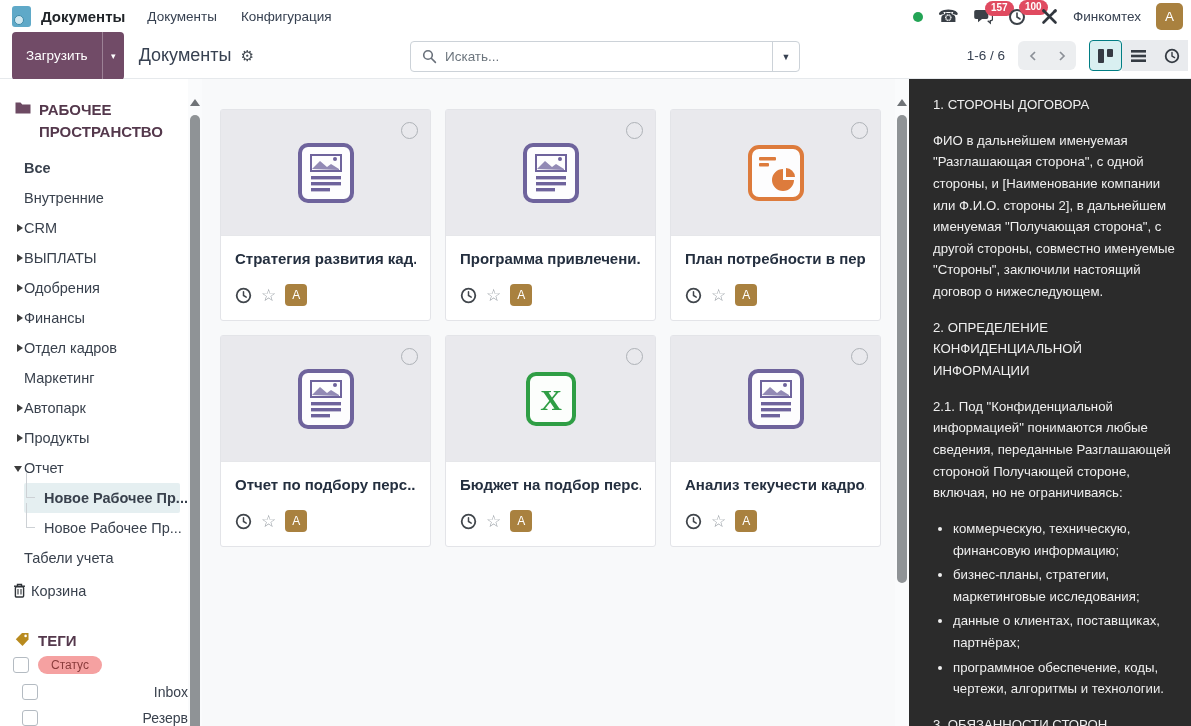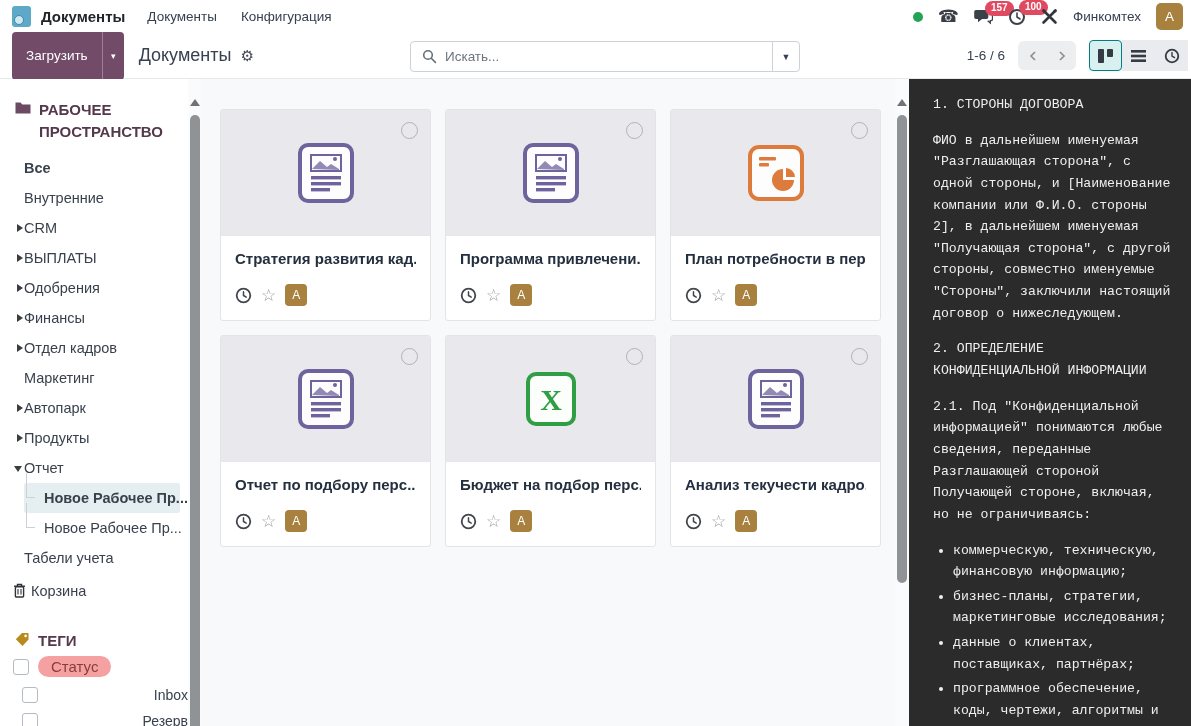--- a/index.html
+++ b/index.html
@@ -73,21 +73,21 @@
   .sb-item.child { margin-left:24px; padding-left:20px; margin-right:8px; }
   .sb-item.child::before { content:""; position:absolute; left:2px; top:-10px; height:24px; border-left:1px solid #cdd1d5; }
   .sb-item.child::after  { content:""; position:absolute; left:2px; top:14px; width:9px; border-top:1px solid #cdd1d5; }
   .sb-item.child.selected { background:#e5eff1; font-weight:700; border-radius:2px; }
   .sb-item.trash { padding-left:31px; margin-top:3px; }
   .trash-ic { position:absolute; left:13px; top:7px; }
   .tags-header { margin-top:24px; }
   .tag-row { display:flex; align-items:center; gap:9px; padding:5px 0 5px 13px; font-size:14px; color:#39414d; }
   .tag-row.indent { padding-left:22px;justify-content:space-between; }
   .checkbox { width:16px; height:16px; border:1px solid #b4bbc2; border-radius:3px; background:#fff; flex:none; cursor:pointer; }
-  .pill { background:#f5a1a1; color:#8a3c3c; padding:2px 13px; border-radius:11px; font-size:15px; cursor:pointer; }
+  .pill { background:#f5a1a1; color:#8a3c3c; padding:2px 13px; border-radius:11px; font-size:12px; cursor:pointer; }
 
   
   .scrollbar { width:14px; background:#fafbfc; position:relative; flex:none; }
   .sb-arrow { position:absolute; top:20px; left:50%; transform:translateX(-50%); width:0; height:0;
               border-left:5px solid transparent; border-right:5px solid transparent; border-bottom:7px solid #6f7377; cursor:pointer; }
   .sb-thumb { position:absolute; left:2px; right:2px; border-radius:5px; background:#8f9396; cursor:grab; }
   .thumb-side { top:36px; bottom:-6px; }
   .thumb-main { top:36px; height:468px; }
 
   
@@ -100,21 +100,21 @@
                   border-radius:50%; background:transparent; cursor:pointer; }
   .card-body { padding:14px 14px 0; }
   .card-title { font-size:15px; font-weight:600; color:#242f3f; white-space:nowrap; overflow:hidden; }
   .card-meta { margin-top:17px; display:flex; align-items:center; gap:9px; }
   .star { color:#9aa0a6; font-size:17px; line-height:1; cursor:pointer; }
   .meta-avatar { width:22px; height:22px; background:#a9813f; color:#fff; border-radius:4px; display:flex;
                  align-items:center; justify-content:center; font-size:12px; cursor:pointer; }
 
   
   .preview { width:282px; flex:none; background:#2b2b2b; color:#efefef; padding:15px 13px 0 24px;
-             font-size:13.2px; line-height:1.64; overflow:hidden;font-family:Liberation Mono, monospace; }
+             font-size:13.2px; line-height:1.64; overflow:hidden; }
   .pv-h { font-weight:400; margin:0 0 14px; }
   .pv-p { margin:0 0 14px; }
   .preview ul { margin:0 0 14px; padding-left:20px; }
   .preview li { margin-bottom:3px; }
 </style>
 </head>
 <body>
 
 <div id="app">
 

